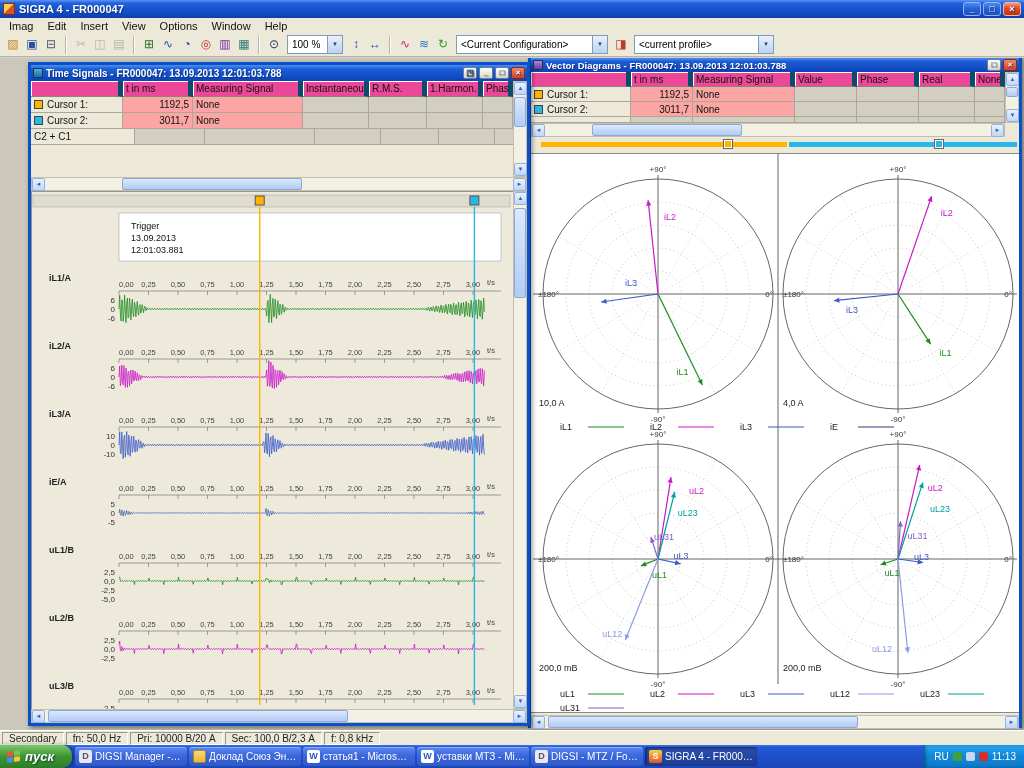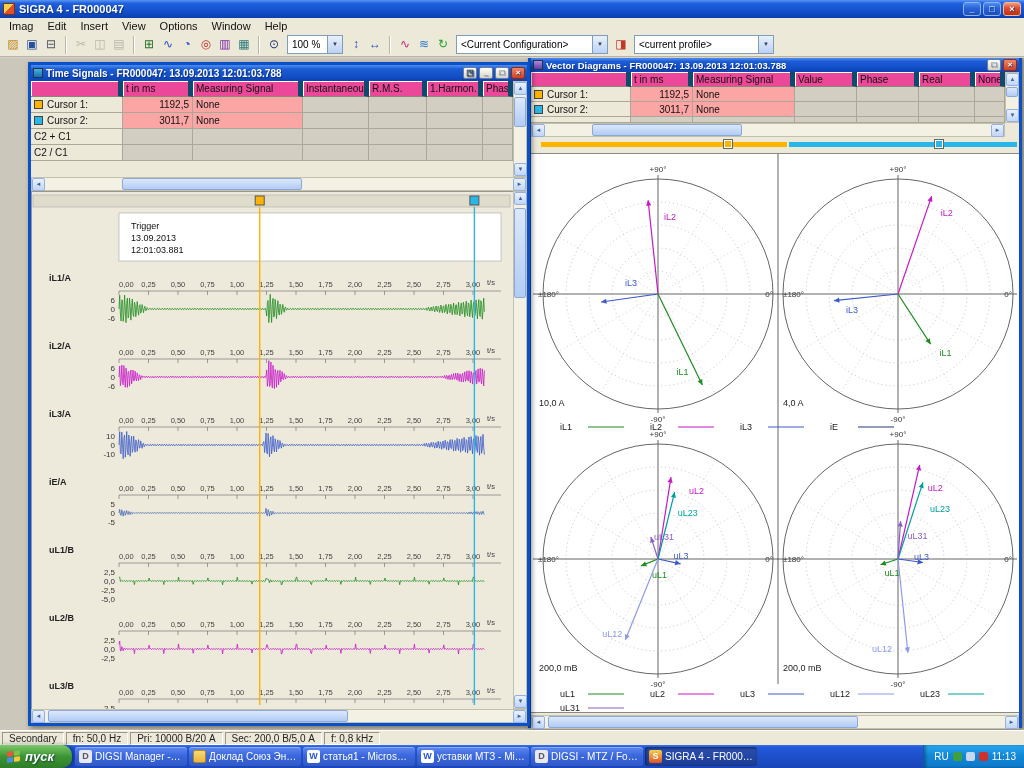--- a/index.html
+++ b/index.html
@@ -458,33 +458,22 @@
                 <span>Cursor 2:</span>
               </div>
               <div class="tc val white num" style="width:70px">3011,7</div>
               <div class="tc val white" style="width:110px">None</div>
               <div class="tc val gray" style="width:66px"></div>
               <div class="tc val gray" style="width:58px"></div>
               <div class="tc val gray" style="width:56px"></div>
               <div class="tc val gray" style="width:30px"></div>
             </div>
             <div class="trow" style="height:16px">
-              <div class="tc rlabel" style="width:92px">
+              <div class="tc rlabel" style="width:104px">
                 <span>C2 + C1</span>
-              </div>
-              <div class="tc val gray num" style="width:70px"></div>
-              <div class="tc val gray" style="width:110px"></div>
-              <div class="tc val gray" style="width:66px"></div>
-              <div class="tc val gray" style="width:58px"></div>
-              <div class="tc val gray" style="width:56px"></div>
-              <div class="tc val gray" style="width:30px"></div>
-            </div>
-            <div class="trow" style="height:16px">
-              <div class="tc rlabel" style="width:92px">
-                <span>C2 / C1</span>
               </div>
               <div class="tc val gray num" style="width:70px"></div>
               <div class="tc val gray" style="width:110px"></div>
               <div class="tc val gray" style="width:66px"></div>
               <div class="tc val gray" style="width:58px"></div>
               <div class="tc val gray" style="width:56px"></div>
               <div class="tc val gray" style="width:30px"></div>
             </div>
           </div>
         </div>
@@ -767,21 +756,21 @@
         </div>
       </div>
 
   </div>
 
   <div class="statusbar">
     <span class="segs">
         <span class="seg">Secondary</span>
         <span class="seg">fn: 50,0 Hz</span>
         <span class="seg">Pri: 10000 В/20 А</span>
-        <span class="seg">Sec: 200,0 В/5,0 А</span>
+        <span class="seg">Sec: 100,0 В/2,3 А</span>
         <span class="seg">f: 0,8 kHz</span>
       </span>
   </div>
 
   <div class="taskbar">
     <span class="startbtn">
       <span class="flag">
           <i class="f-r"></i>
           <i class="f-g"></i>
           <i class="f-b"></i>

